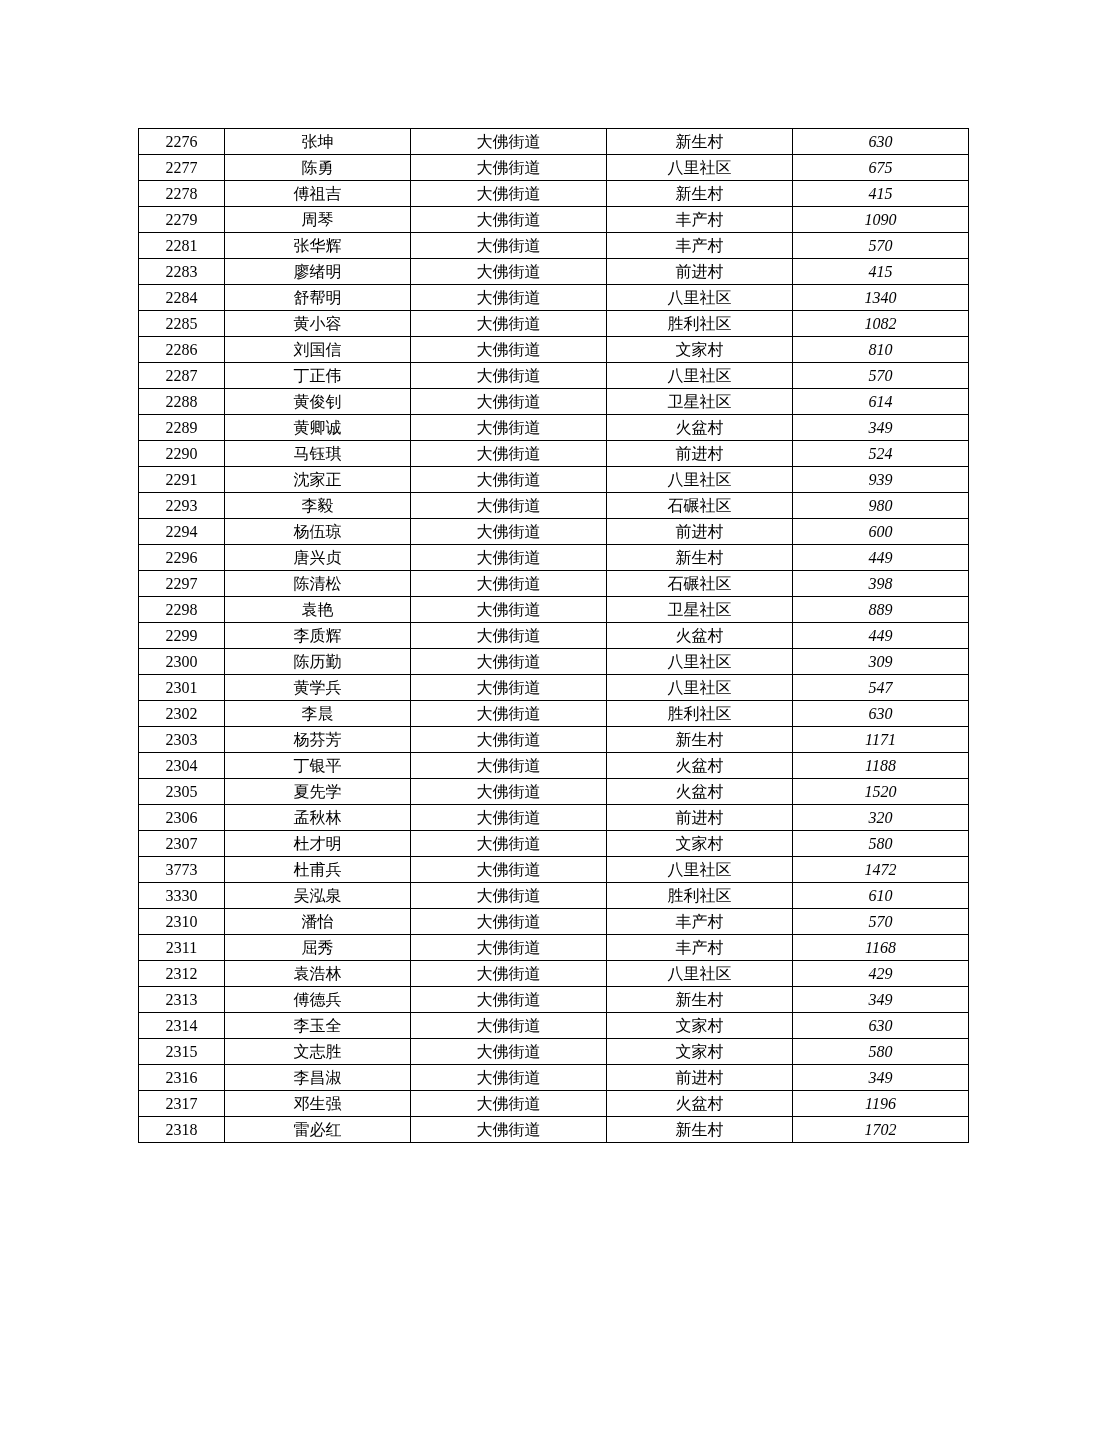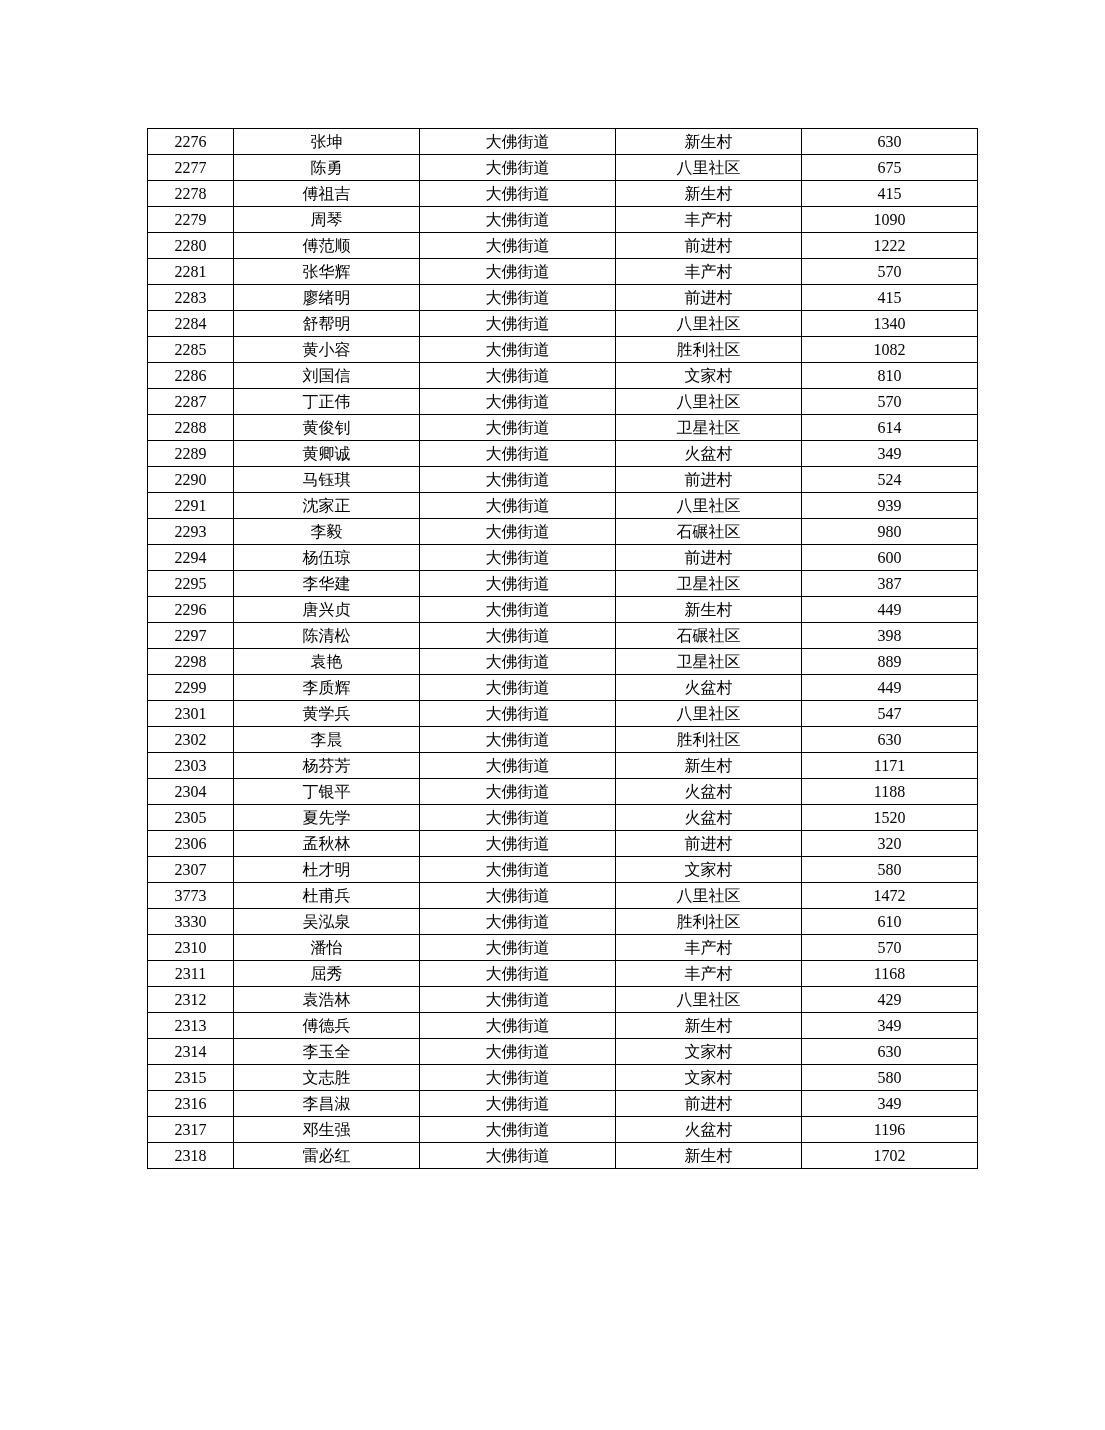--- a/index.html
+++ b/index.html
@@ -15,42 +15,42 @@
   }
   .page {
     position: relative;
     width: 1105px;
     height: 1430px;
     background: #ffffff;
     overflow: hidden;
   }
   table.roster {
     position: absolute;
-    left: 147px;
+    left: 138px;
     top: 128px;
     border-collapse: collapse;
     table-layout: fixed;
     width: 825px;
   }
   table.roster td {
     border: 1px solid #000000;
     text-align: center;
     vertical-align: middle;
     font-size: 16px;
     line-height: 1;
     height: 25px;
     padding: 0;
     overflow: hidden;
     white-space: nowrap;
   }
   td.col-0 { width: 85px;  }
   td.col-1 { width: 185px; }
   td.col-2 { width: 195px; }
   td.col-3 { width: 185px; }
-  td.col-4 { width: 175px; }
+  td.col-4 { width: 175px; font-style: italic; }
 </style>
 </head>
 <body>
 
 <div class="page">
   <table class="roster">
     <tbody>
         <tr>
           <td class="col-0">2276</td>
           <td class="col-1">张坤</td>
@@ -73,27 +73,20 @@
           <td class="col-4">415</td>
         </tr>
         <tr>
           <td class="col-0">2279</td>
           <td class="col-1">周琴</td>
           <td class="col-2">大佛街道</td>
           <td class="col-3">丰产村</td>
           <td class="col-4">1090</td>
         </tr>
         <tr>
-          <td class="col-0">2280</td>
-          <td class="col-1">傅范顺</td>
-          <td class="col-2">大佛街道</td>
-          <td class="col-3">前进村</td>
-          <td class="col-4">1222</td>
-        </tr>
-        <tr>
           <td class="col-0">2281</td>
           <td class="col-1">张华辉</td>
           <td class="col-2">大佛街道</td>
           <td class="col-3">丰产村</td>
           <td class="col-4">570</td>
         </tr>
         <tr>
           <td class="col-0">2283</td>
           <td class="col-1">廖绪明</td>
           <td class="col-2">大佛街道</td>
@@ -164,27 +157,20 @@
           <td class="col-4">980</td>
         </tr>
         <tr>
           <td class="col-0">2294</td>
           <td class="col-1">杨伍琼</td>
           <td class="col-2">大佛街道</td>
           <td class="col-3">前进村</td>
           <td class="col-4">600</td>
         </tr>
         <tr>
-          <td class="col-0">2295</td>
-          <td class="col-1">李华建</td>
-          <td class="col-2">大佛街道</td>
-          <td class="col-3">卫星社区</td>
-          <td class="col-4">387</td>
-        </tr>
-        <tr>
           <td class="col-0">2296</td>
           <td class="col-1">唐兴贞</td>
           <td class="col-2">大佛街道</td>
           <td class="col-3">新生村</td>
           <td class="col-4">449</td>
         </tr>
         <tr>
           <td class="col-0">2297</td>
           <td class="col-1">陈清松</td>
           <td class="col-2">大佛街道</td>
@@ -197,20 +183,27 @@
           <td class="col-2">大佛街道</td>
           <td class="col-3">卫星社区</td>
           <td class="col-4">889</td>
         </tr>
         <tr>
           <td class="col-0">2299</td>
           <td class="col-1">李质辉</td>
           <td class="col-2">大佛街道</td>
           <td class="col-3">火盆村</td>
           <td class="col-4">449</td>
+        </tr>
+        <tr>
+          <td class="col-0">2300</td>
+          <td class="col-1">陈历勤</td>
+          <td class="col-2">大佛街道</td>
+          <td class="col-3">八里社区</td>
+          <td class="col-4">309</td>
         </tr>
         <tr>
           <td class="col-0">2301</td>
           <td class="col-1">黄学兵</td>
           <td class="col-2">大佛街道</td>
           <td class="col-3">八里社区</td>
           <td class="col-4">547</td>
         </tr>
         <tr>
           <td class="col-0">2302</td>

